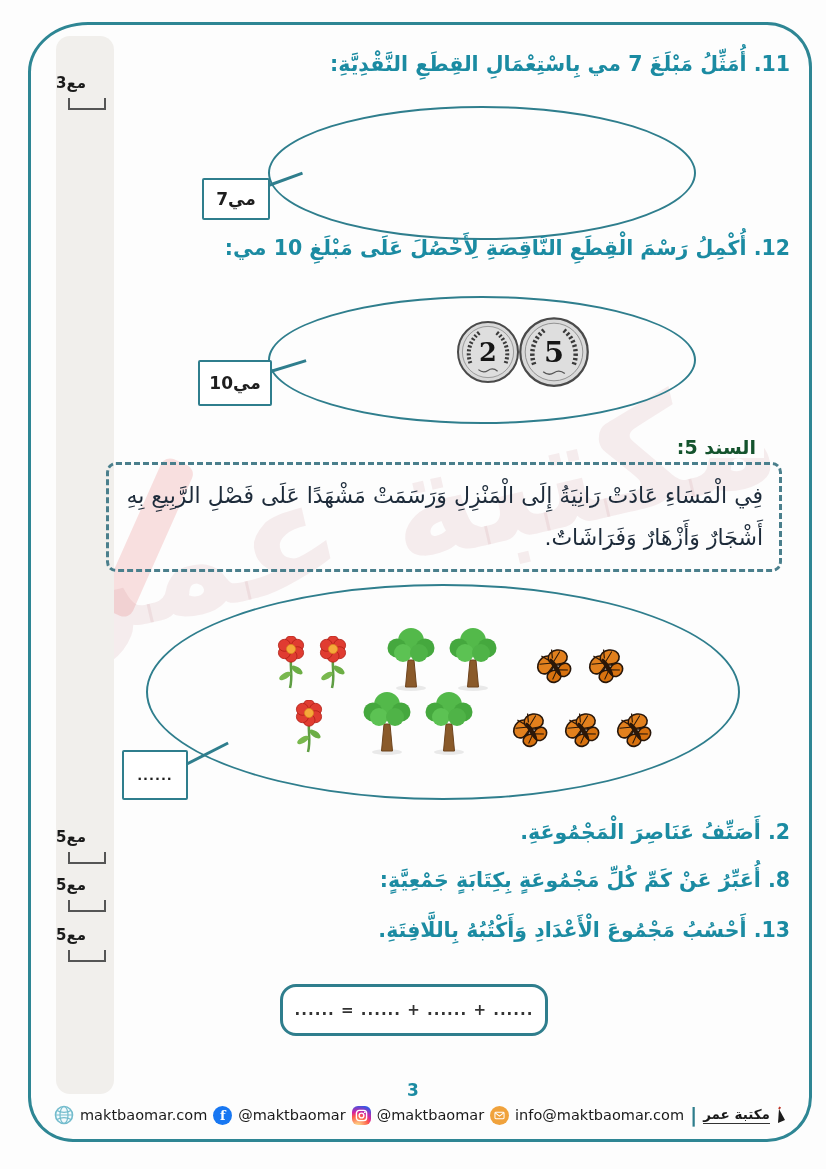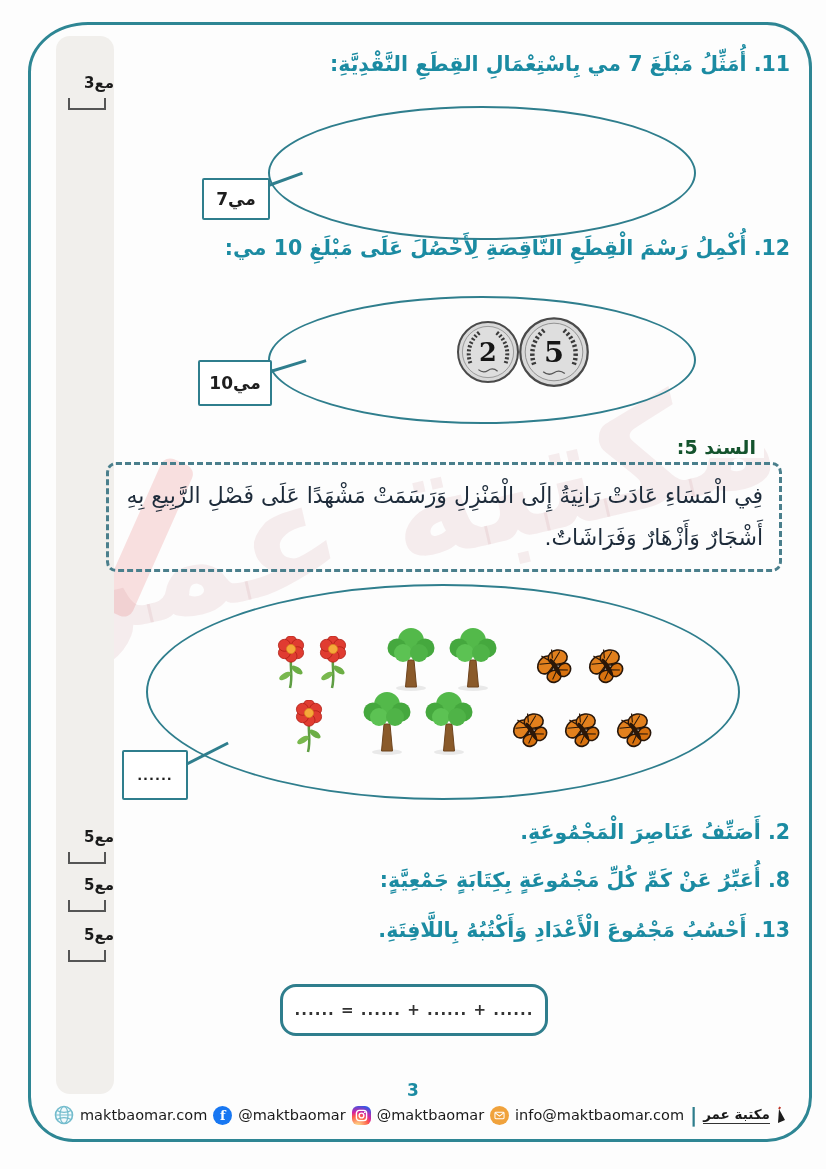--- a/index.html
+++ b/index.html
@@ -11,21 +11,21 @@
   .page-border{
     position:absolute;left:28px;top:22px;width:778px;height:1114px;
     border:3px solid #2e8694;border-radius:60px 45px 45px 45px / 50px 45px 45px 45px;
     background:transparent;
   }
   .margin-strip{
     position:absolute;left:56px;top:36px;width:58px;height:1058px;
     background:#f1efec;border-radius:14px;
   }
   .margin-mark{
-    position:absolute;left:0;width:100%;text-align:right;direction:rtl;
+    position:absolute;left:0;width:100%;text-align:left;direction:rtl;
     font-size:15px;font-weight:bold;color:#1a1a1a;
   }
   .score-bracket{
     position:absolute;left:12px;width:34px;height:10px;
     border:2px solid #555;border-top:none;
   }
   
   .watermark{
     position:absolute;left:40px;top:420px;width:760px;
     font-size:150px;font-weight:bold;color:rgba(190,125,135,0.13);

